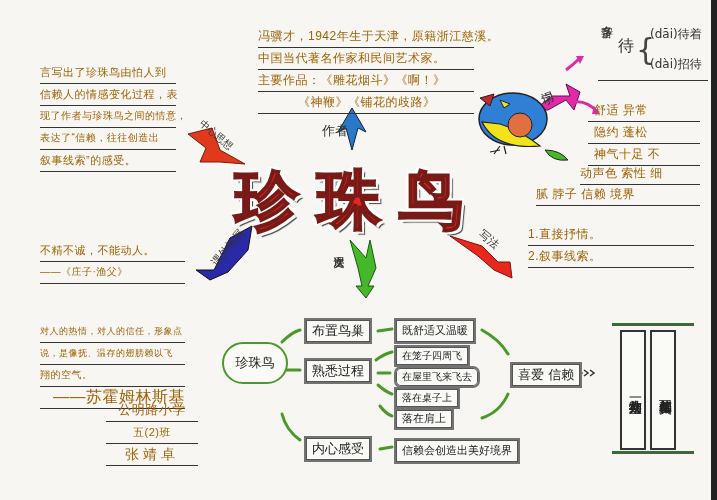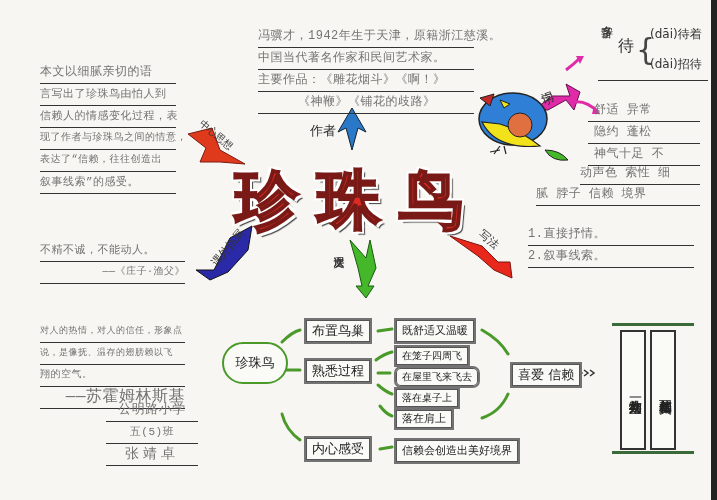--- a/index.html
+++ b/index.html
@@ -4,21 +4,21 @@
 <style>
   html, body { margin: 0; padding: 0; }
   body {
     width: 717px; height: 500px; overflow: hidden;
     background: #f4f3ef;
     font-family: "DejaVu Sans", sans-serif;
     position: relative; color: #222;
   }
   .paper { position: absolute; left: 0; top: 0; width: 717px; height: 500px; background: #f7f6f2; }
   .edge-r { position: absolute; right: 0; top: 0; width: 6px; height: 500px; background: #222; }
-  .hand { font-family: Liberation Mono, monospace; color: #737373; }
+  .hand { font-family: Liberation Sans, sans-serif; color: #a16207; }
   .lines { position: absolute; }
   .lines .ln {
     display: block; border-bottom: 1.5px solid #333; white-space: nowrap;
     font-size: 13px; line-height: 20px; height: 21px; letter-spacing: 0.5px;
   }
   .title {
     position: absolute; left: 235px; top: 160px; width: 270px; height: 80px;
     font-size: 64px; font-weight: bold; color: #e02b25; letter-spacing: 18px;
     -webkit-text-stroke: 2px #7a1a16;
     text-shadow: 0 0 0 #fff, 3px 3px 0 #fff, -3px -3px 0 #fff, 3px -3px 0 #fff, -3px 3px 0 #fff, 4px 4px 1px #444;
@@ -105,48 +105,47 @@
 
   <g stroke="#333" stroke-width="1.5" fill="none">
     <path d="M578,370 L582,373 L578,376"></path>
     <path d="M584,370 L588,373 L584,376"></path>
     <path d="M590,370 L594,373 L590,376"></path>
   </g>
 </svg>
 
 <div class="title">珍珠鸟</div>
 
-<div class="lbl" style="left:310px;top:122px;">
+<div class="lbl" style="left:322px;top:122px;">
   <span>作者</span>
 </div>
 <div class="lbl" style="left:196px;top:128px;font-size:10px;transform:rotate(40deg);">中心思想</div>
 <div class="lbl" style="left:206px;top:240px;font-size:11px;transform:rotate(-50deg);">课外拓展</div>
 <div class="lbl" style="left:330px;top:248px;font-size:11px;writing-mode:vertical-rl;height:48px;">课文层次</div>
 <div class="lbl" style="left:478px;top:232px;font-size:11px;transform:rotate(40deg);">写法</div>
 <div class="lbl" style="left:540px;top:82px;font-size:12px;writing-mode:vertical-rl;height:40px;transform:rotate(-20deg);">字词</div>
 
 <div class="lines hand" style="left:258px;top:26px;width:216px;">
   <span class="ln" style="font-size:12px;">冯骥才，1942年生于天津，原籍浙江慈溪。</span>
   <span class="ln" style="font-size:12px;">中国当代著名作家和民间艺术家。</span>
   <span class="ln" style="font-size:12px;">主要作品：《雕花烟斗》《啊！》</span>
   <span class="ln" style="font-size:12px;padding-left:40px;">《神鞭》《铺花的歧路》</span>
 </div>
 
 <div class="lines hand" style="left:40px;top:62px;width:136px;">
-  <span class="ln" style="font-size:12px;">本文以细腻亲切的语</span>
   <span class="ln" style="font-size:11px;">言写出了珍珠鸟由怕人到</span>
   <span class="ln" style="font-size:11px;">信赖人的情感变化过程，表</span>
   <span class="ln" style="font-size:10px;">现了作者与珍珠鸟之间的情意，</span>
   <span class="ln" style="font-size:10px;">表达了“信赖，往往创造出</span>
   <span class="ln" style="font-size:11px;">叙事线索”的感受。</span>
 </div>
 
 <div class="lines hand" style="left:40px;top:240px;width:145px;">
   <span class="ln" style="font-size:11px;">不精不诚，不能动人。</span>
-  <span class="ln" style="font-size:10px;text-align:right;">——《庄子·渔父》</span>
+  <span class="ln" style="font-size:10px;text-align:left;">——《庄子·渔父》</span>
   <span class="ln" style="font-size:9px;margin-top:37px;">对人的热情，对人的信任，形象点</span>
   <span class="ln" style="font-size:9px;">说，是像抚、温存的翅膀赖以飞</span>
   <span class="ln" style="font-size:10px;">翔的空气。</span>
   <span class="ln" style="font-size:16px;text-align:right;">——苏霍姆林斯基</span>
 </div>
 
 <div style="position:absolute;left:598px;top:16px;width:110px;height:64px;border-bottom:1.5px solid #333;">
   <div class="lbl" style="left:0;top:0;font-size:12px;writing-mode:vertical-rl;height:60px;">多音字</div>
   <div class="lbl" style="left:20px;top:20px;font-size:16px;">待</div>
   <div class="lbl" style="left:38px;top:14px;font-size:30px;color:#444;line-height:40px;">{</div>
@@ -186,15 +185,15 @@
 
 <div class="box" style="left:510px;top:362px;">喜爱  信赖</div>
 
 <div class="vbox-wrap">
   <div class="vbox" style="left:8px;top:4px;height:108px;">人与动物共处一室</div>
   <div class="vbox" style="left:38px;top:4px;height:108px;">相互信赖共创美好</div>
 </div>
 
 <div class="lines hand" style="left:106px;top:400px;width:92px;text-align:center;">
   <span class="ln" style="font-size:13px;">公明路小学</span>
-  <span class="ln" style="font-size:11px;">五(5)班</span>
+  <span class="ln" style="font-size:11px;">五(2)班</span>
   <span class="ln" style="font-size:14px;letter-spacing:4px;">张靖卓</span>
 </div>
 
 </body></html>

